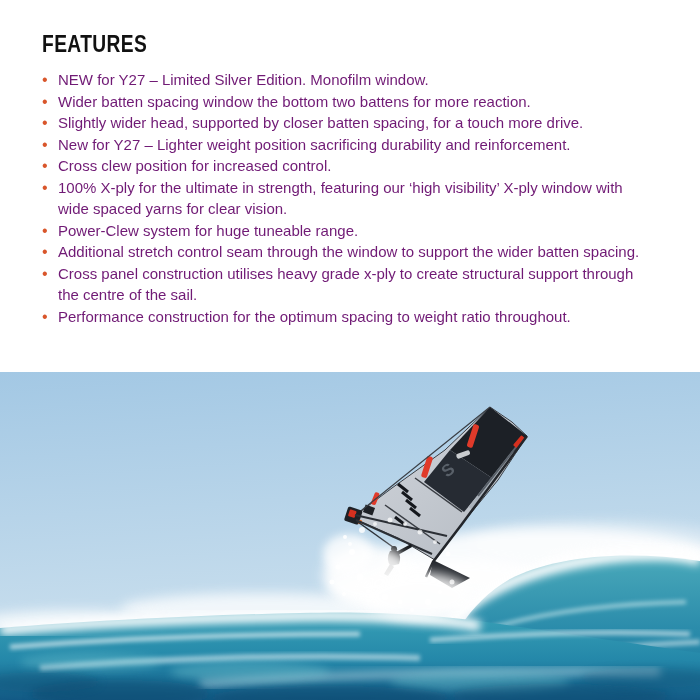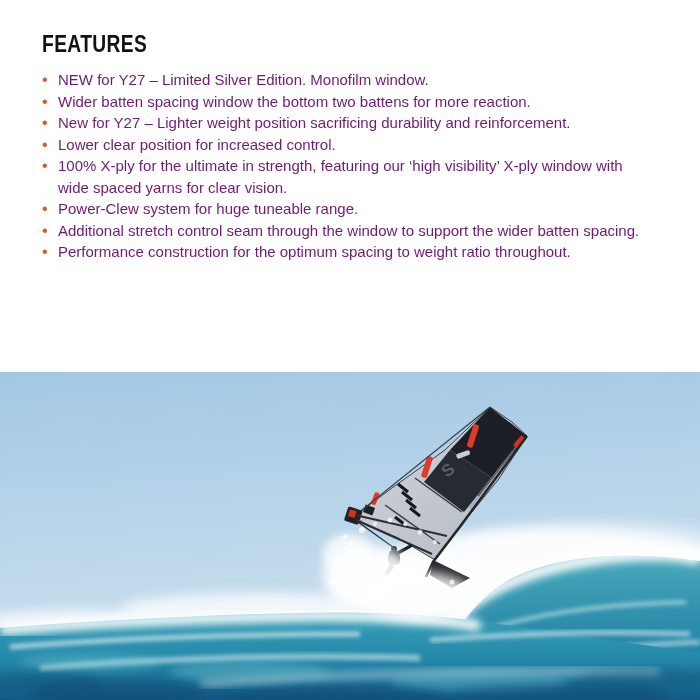--- a/index.html
+++ b/index.html
@@ -28,25 +28,27 @@
 </head>
 <body>
 
 <div class="page">
 
   <div class="features-section">
     <h1 class="features-title">FEATURES</h1>
     <ul class="features-list">
       <li>NEW for Y27 – Limited Silver Edition. Monofilm window.</li>
       <li>Wider batten spacing window the bottom two battens for more reaction.</li>
+      <li>Slightly wider head, supported by closer batten spacing, for a touch more drive.</li>
       <li>New for Y27 – Lighter weight position sacrificing durability and reinforcement.</li>
-      <li>Lower clear position for increased control.</li>
+      <li>Cross clew position for increased control.</li>
       <li>100% X-ply for the ultimate in strength, featuring our ‘high visibility’ X-ply window with wide spaced yarns for clear vision.</li>
       <li>Power-Clew system for huge tuneable range.</li>
       <li>Additional stretch control seam through the window to support the wider batten spacing.</li>
+      <li>Cross panel construction utilises heavy grade x-ply to create structural support through the centre of the sail.</li>
       <li>Performance construction for the optimum spacing to weight ratio throughout.</li>
     </ul>
   </div>
 
   <div class="photo">
     <svg width="700" height="328" viewBox="0 0 700 328" xmlns="http://www.w3.org/2000/svg">
       <defs>
         <linearGradient id="sky" x1="0" y1="0" x2="0.15" y2="1">
           <stop offset="0" stop-color="#a3c8e4"></stop>
           <stop offset="0.7" stop-color="#c3dbec"></stop>

